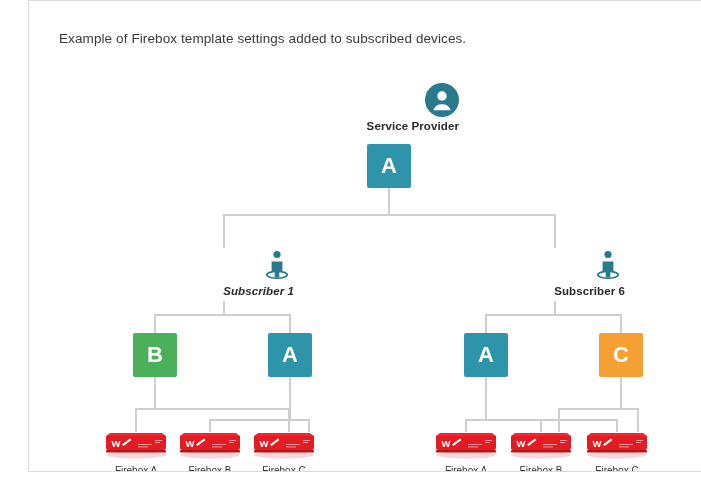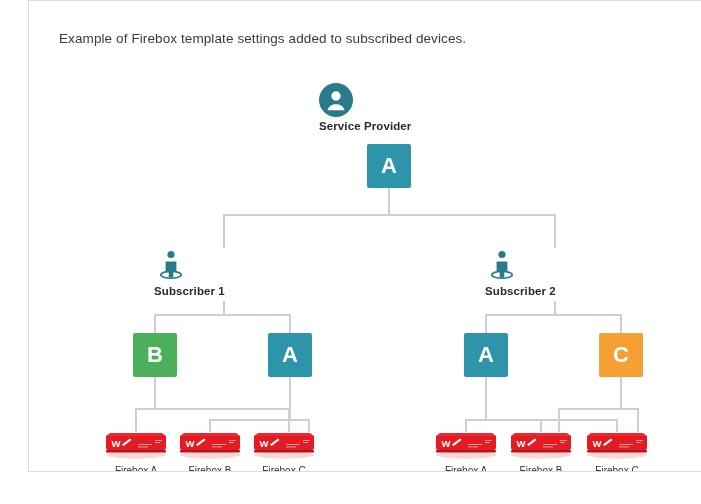--- a/index.html
+++ b/index.html
@@ -51,21 +51,21 @@
     display: flex;
     align-items: center;
     justify-content: center;
     line-height: 1;
     user-select: none;
   }
 
   
   .person-node {
     position: absolute;
-    text-align: left;
+    text-align: right;
     width: 140px;
   }
   .person-node .icon-wrap {
     display: block;
     height: 34px;
     line-height: 0;
   }
   .person-node .node-label {
     display: block;
     margin-top: 3px;
@@ -113,21 +113,21 @@
     <span>A</span>
   </div>
 
   <div class="conn v" style="left:359px; top:187px; height:26px;"></div>
 
   <div class="conn h" style="left:194px; top:213px; width:332px;"></div>
 
   <div class="conn v" style="left:194px; top:213px; height:34px;"></div>
   <div class="conn v" style="left:525px; top:213px; height:34px;"></div>
 
-  <div class="person-node" style="left:125px; top:247px;">
+  <div class="person-node" style="left:125px; top:247px;font-style:italic;">
     <span class="icon-wrap">
       <svg width="34" height="34" viewBox="0 0 34 34" aria-hidden="true">
         <circle cx="17" cy="6.5" r="3.6" fill="#2b7a8c"></circle>
         <path d="M11.6 13.5 h10.8 v9.5 h-3.1 v6.3 h-4.6 v-6.3 h-3.1 z" fill="#2b7a8c"></path>
         <ellipse cx="17" cy="26.8" rx="10.2" ry="3.4" fill="none" stroke="#2b7a8c" stroke-width="1.7"></ellipse>
       </svg>
     </span>
     <span class="node-label">Subscriber 1</span>
   </div>
 
@@ -214,21 +214,21 @@
   </div>
 
   <div class="person-node" style="left:456px; top:247px;">
     <span class="icon-wrap">
       <svg width="34" height="34" viewBox="0 0 34 34" aria-hidden="true">
         <circle cx="17" cy="6.5" r="3.6" fill="#2b7a8c"></circle>
         <path d="M11.6 13.5 h10.8 v9.5 h-3.1 v6.3 h-4.6 v-6.3 h-3.1 z" fill="#2b7a8c"></path>
         <ellipse cx="17" cy="26.8" rx="10.2" ry="3.4" fill="none" stroke="#2b7a8c" stroke-width="1.7"></ellipse>
       </svg>
     </span>
-    <span class="node-label">Subscriber 2</span>
+    <span class="node-label">Subscriber 6</span>
   </div>
 
   <div class="conn v" style="left:525px; top:300px; height:13px;"></div>
   <div class="conn h" style="left:456px; top:313px; width:137px;"></div>
   <div class="conn v" style="left:456px; top:313px; height:19px;"></div>
   <div class="conn v" style="left:591px; top:313px; height:19px;"></div>
 
   <div class="tbox" style="left:435px; top:332px; background:#2e94aa;">
     <span>A</span>
   </div>

